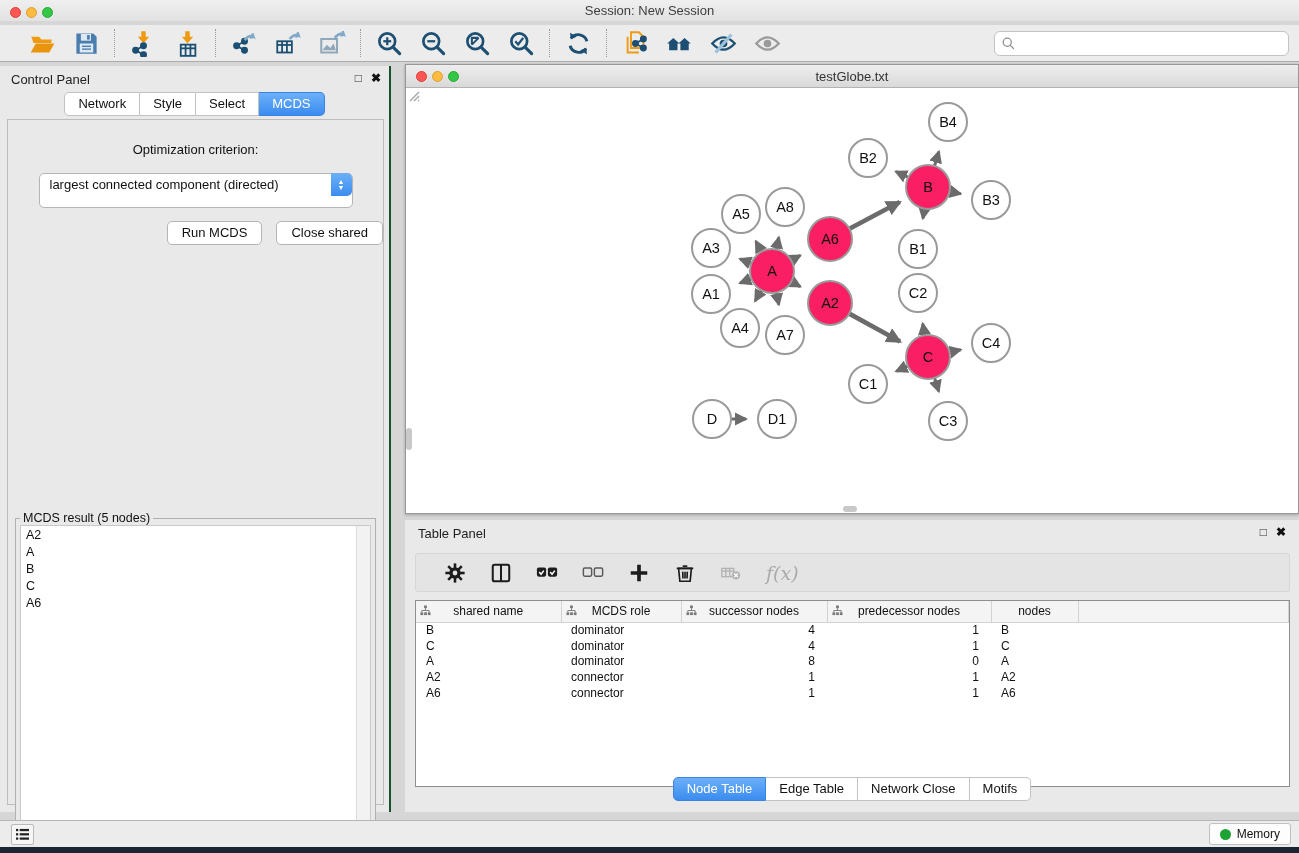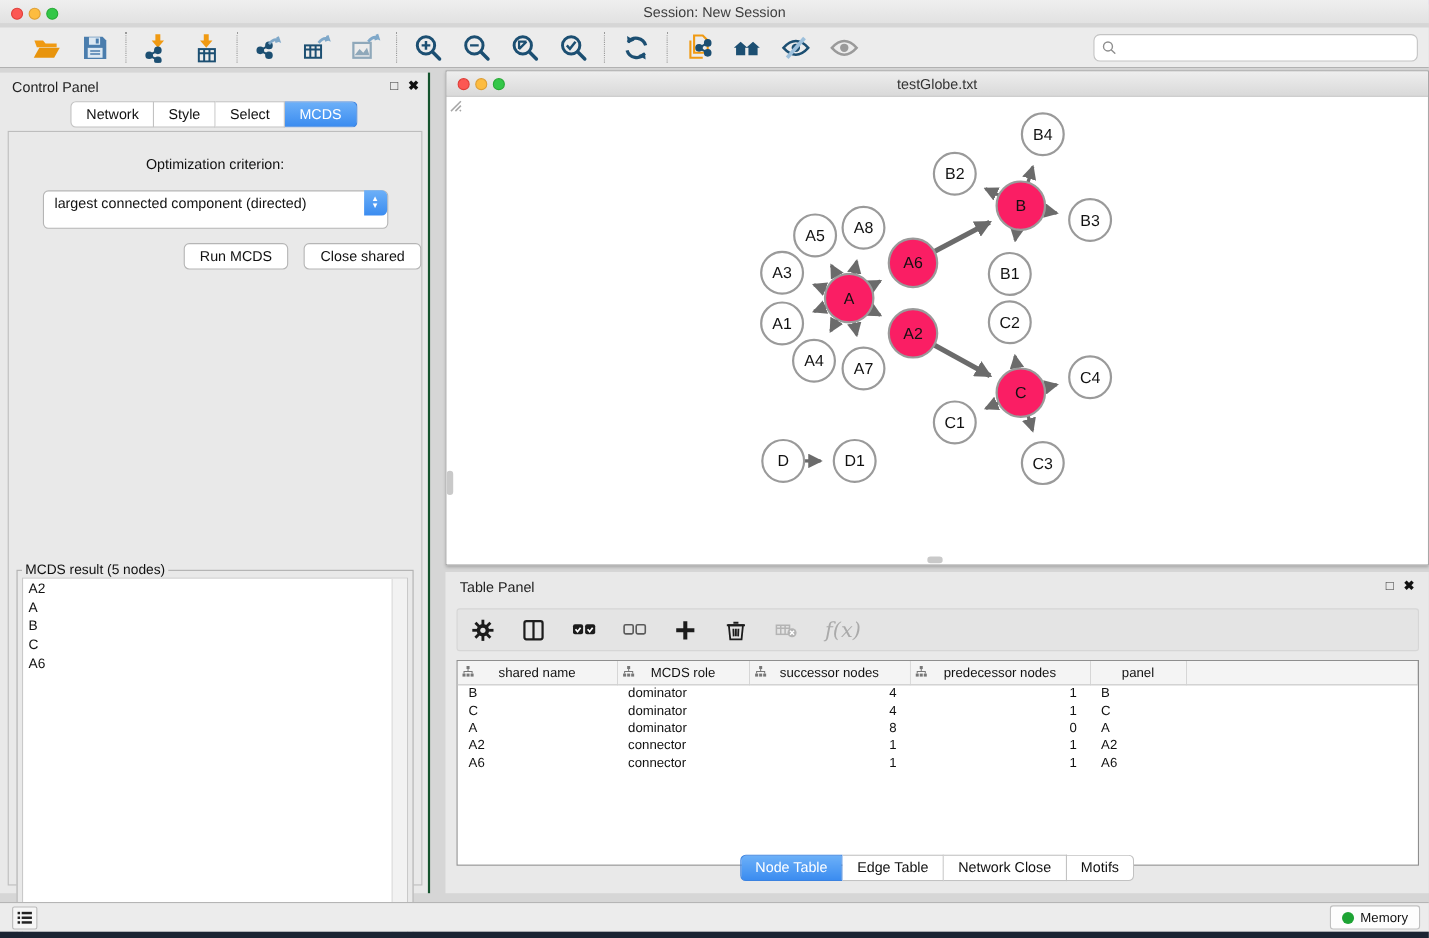--- a/index.html
+++ b/index.html
@@ -83,21 +83,21 @@
   #nw-canvas { position:absolute; left:0; top:23px; right:0; bottom:0; background:#fff; overflow:hidden; }
   #nw-canvas svg { position:absolute; left:0; top:0; }
   #nw-vscroll { position:absolute; left:0; top:340px; width:6px; height:22px; background:#c9c9c9; border-radius:3px; }
   #nw-hscroll { position:absolute; left:437px; bottom:1px; width:14px; height:6px; background:#c9c9c9; border-radius:3px; }
   #nw-grip { position:absolute; right:1px; bottom:1px; width:14px; height:14px; }
 
   
   #table-panel { position:absolute; left:405px; top:458px; width:894px; height:292px; background:#e9e9e9; }
   #tp-toolbar { position:absolute; left:10px; top:33px; right:9px; height:39px; background:#e4e4e4;
                 border:1px solid #d6d6d6; border-radius:3px; display:flex; align-items:center;
-                gap:24px; padding-left:12px; }
+                gap:24px; padding-left:28px; }
   .tp-icon { display:flex; align-items:center; justify-content:center; cursor:pointer; }
   .tp-icon svg { width:22px; height:22px; }
   .tp-icon.disabled { cursor:default; }
   #fx-label { font-family:"DejaVu Serif", serif; font-style:italic; font-size:19px; color:#aaa; }
 
   #tp-table { position:absolute; left:10px; top:80px; right:9px; height:187px; background:#fff;
               border:1px solid #8e8e8e; overflow:hidden; }
   #tp-grid { border-collapse:collapse; table-layout:fixed; width:100%; }
   #tp-grid th { background:#f4f4f4; border:1px solid #d2d2d2; border-top:none; height:21px;
                 font-size:12px; font-weight:normal; color:#111; position:relative; }
@@ -578,21 +578,21 @@
                     <rect x="8.5" y="8" width="3" height="3" fill="#777"></rect>
   <path d="M6,3.5 v2.5 M2,8 v-2 h8 v2" stroke="#777" fill="none"></path>
                   </svg><span>successor nodes</span></th>
                 <th style="width: 164px;"><svg class="col-icon" width="11" height="11" viewBox="0 0 12 12">
   <rect x="4.5" y="0.5" width="3" height="3" fill="#777"></rect>
                     <rect x="0.5" y="8" width="3" height="3" fill="#777"></rect>
   <rect x="4.5" y="8" width="3" height="3" fill="#777"></rect>
                     <rect x="8.5" y="8" width="3" height="3" fill="#777"></rect>
   <path d="M6,3.5 v2.5 M2,8 v-2 h8 v2" stroke="#777" fill="none"></path>
                   </svg><span>predecessor nodes</span></th>
-                <th style="width: 87px;"><span>panel</span></th>
+                <th style="width: 87px;"><span>nodes</span></th>
                 <th></th>
               </tr>
             </thead>
             <tbody id="tp-body">
               <tr>
                 <td>B</td>
                 <td>dominator</td>
                 <td class="num">4</td>
                 <td class="num">1</td>
                 <td>B</td>

